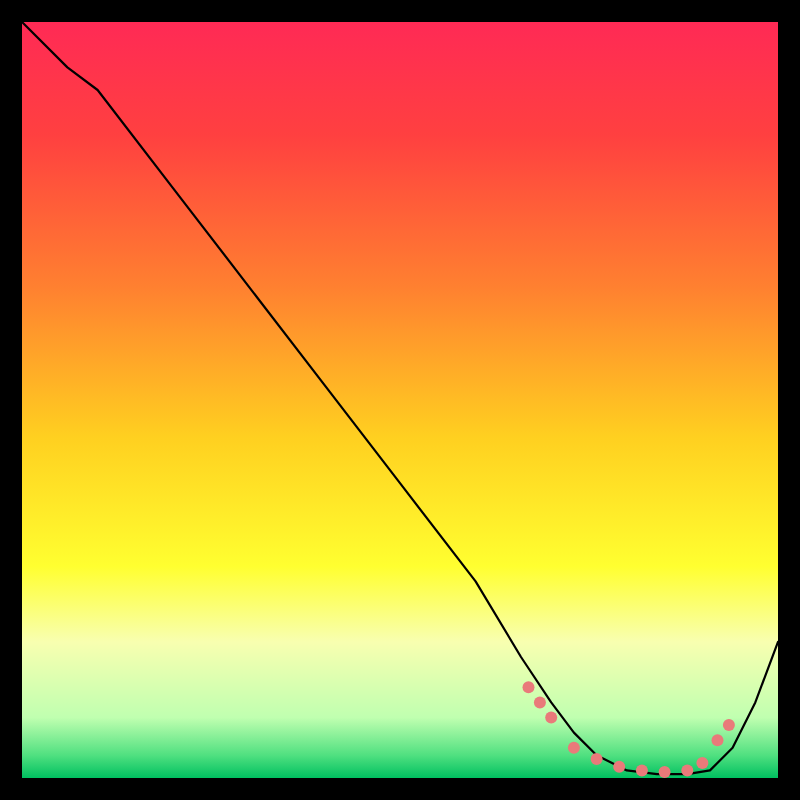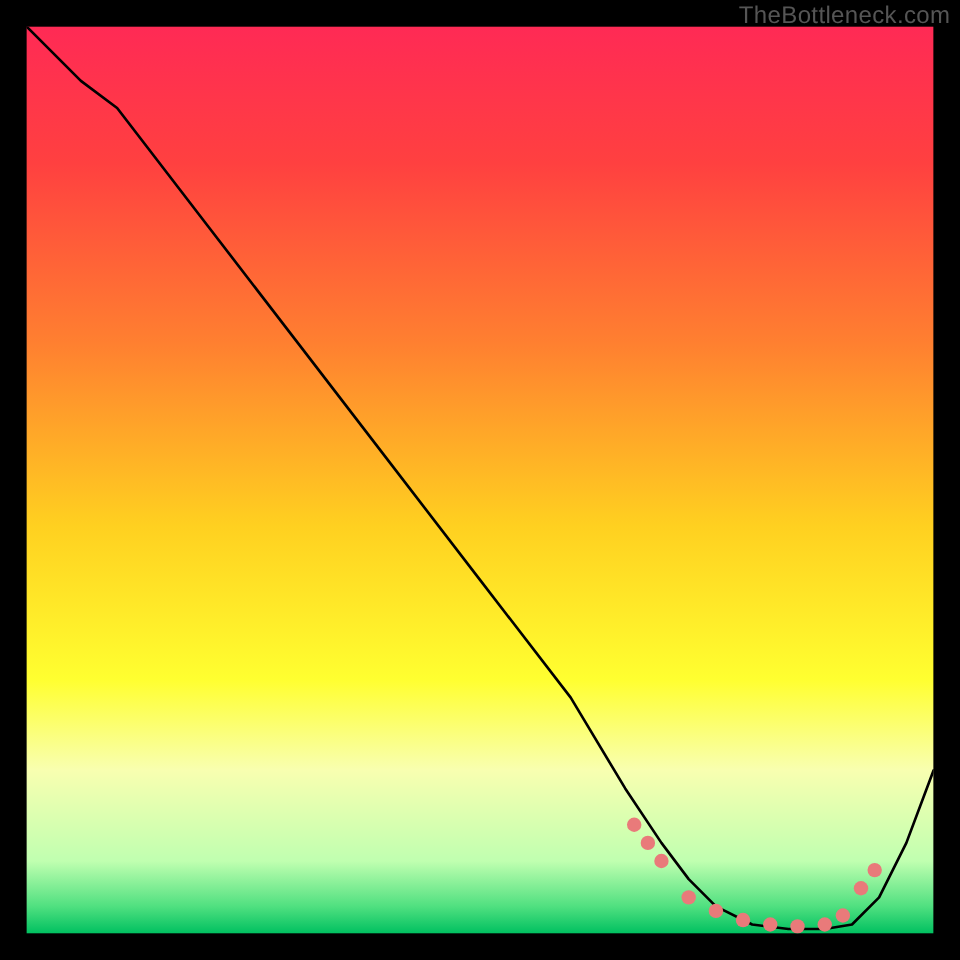--- a/index.html
+++ b/index.html
@@ -38,21 +38,20 @@
     display: block;
     width: 100%;
     height: 100%;
   }
 </style>
 </head>
 <body>
 
 <div class="frame">
 
-  <div class="watermark">TheBottleneck.com</div>
 
   <div class="plot-area">
     <svg id="plot-svg" viewBox="0 0 756 756" preserveAspectRatio="none">
       <defs>
         <linearGradient id="bg-grad" x1="0" y1="0" x2="0" y2="1">
             <stop offset="0%" stop-color="#ff2a55"></stop>
             <stop offset="15%" stop-color="#ff4040"></stop>
             <stop offset="35%" stop-color="#ff8030"></stop>
             <stop offset="55.00000000000001%" stop-color="#ffd020"></stop>
             <stop offset="72%" stop-color="#ffff30"></stop>

